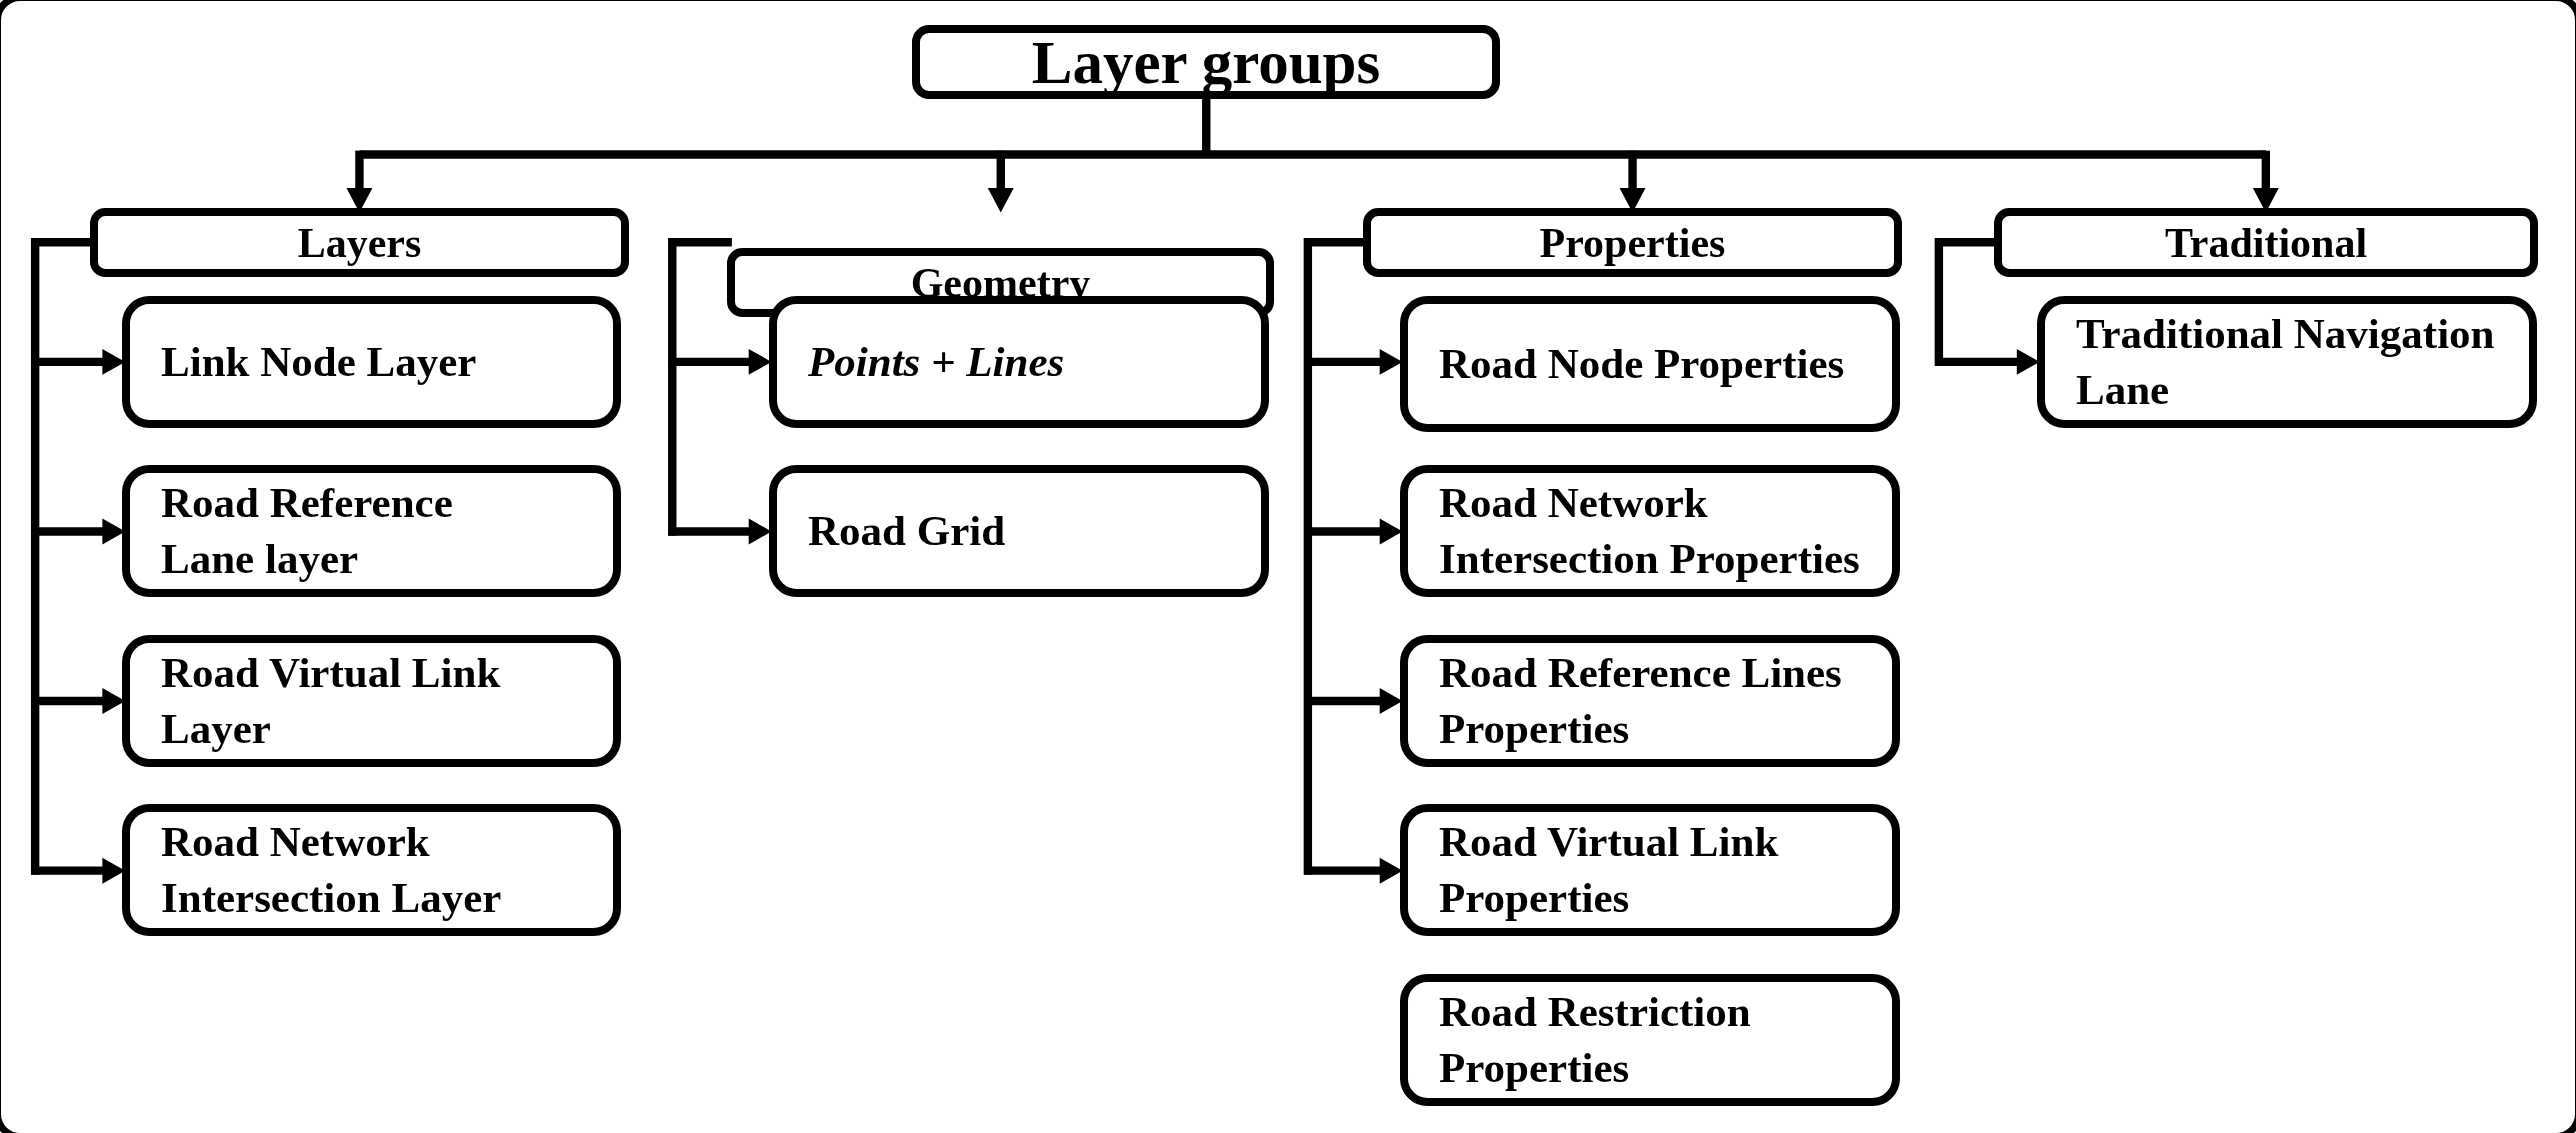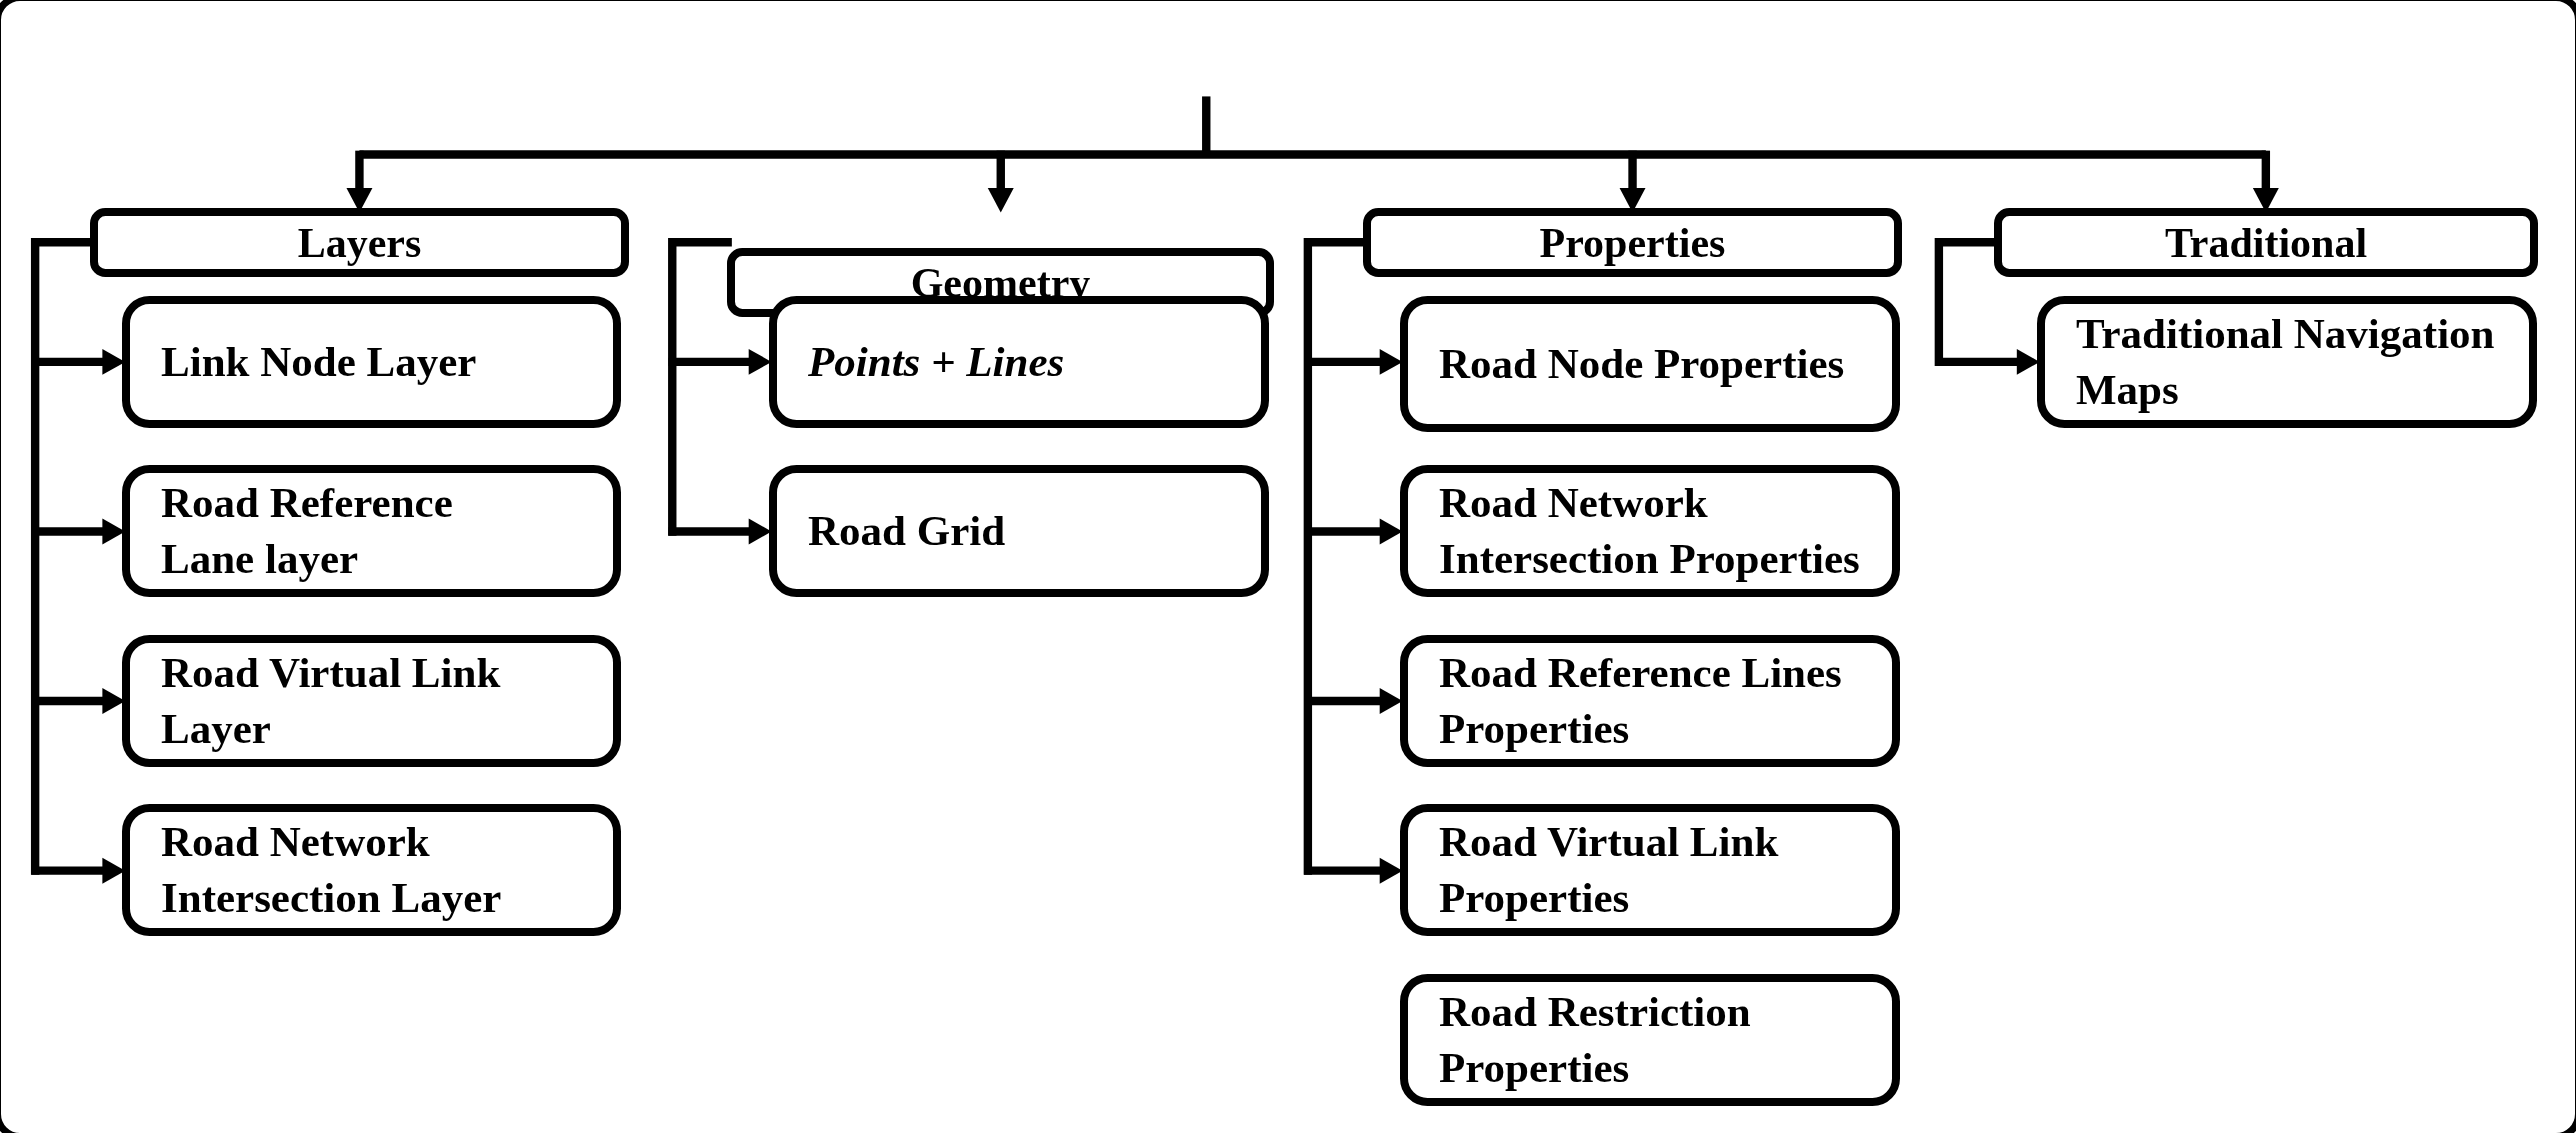--- a/index.html
+++ b/index.html
@@ -64,20 +64,23 @@
       <line x1="1707" y1="1139.5" x2="1812" y2="1139.5" stroke="#000" stroke-width="11"></line>
       <polygon points="1806,1122.5 1806,1156.5 1836,1139.5" fill="#000"></polygon>
       <line x1="1712" y1="311.5" x2="1712" y2="1145" stroke="#000" stroke-width="11"></line>
       <line x1="2966" y1="197" x2="2966" y2="248" stroke="#000" stroke-width="11"></line>
       <polygon points="2949,246 2983,246 2966,278" fill="#000"></polygon>
       <line x1="2538" y1="317" x2="2616" y2="317" stroke="#000" stroke-width="11"></line>
       <line x1="2533" y1="473.5" x2="2646" y2="473.5" stroke="#000" stroke-width="11"></line>
       <polygon points="2640,456.5 2640,490.5 2670,473.5" fill="#000"></polygon>
       <line x1="2538" y1="311.5" x2="2538" y2="479" stroke="#000" stroke-width="11"></line>
     </svg>
+  <div class="box root-box" style="left:912px;top:25px;width:588px;height:74px;">
+    <span>Layer groups</span>
+  </div>
   <div id="columns">
       <div class="box header-box" style="left: 90px; top: 208px; width: 539px; height: 69px;">
         <span>Layers</span>
       </div>
       <div class="box child-box" style="left: 122px; top: 296px; width: 499px; height: 132px;">
         <span>Link Node Layer</span>
       </div>
       <div class="box child-box" style="left: 122px; top: 465px; width: 499px; height: 132px;">
         <span>Road Reference
 Lane layer</span>
@@ -119,17 +122,17 @@
       </div>
       <div class="box child-box" style="left: 1400px; top: 974px; width: 500px; height: 132px;">
         <span>Road Restriction
 Properties</span>
       </div>
       <div class="box header-box" style="left: 1994px; top: 208px; width: 544px; height: 69px;">
         <span>Traditional</span>
       </div>
       <div class="box child-box" style="left: 2037px; top: 296px; width: 500px; height: 132px;">
         <span>Traditional Navigation
-Maps</span>
+Lane</span>
       </div>
     </div>
 </div>
 
 
 </body></html>

